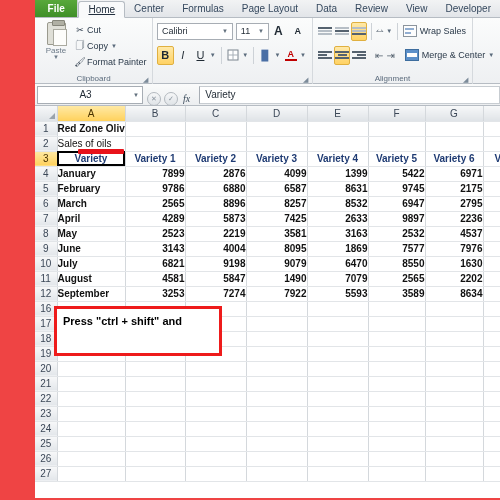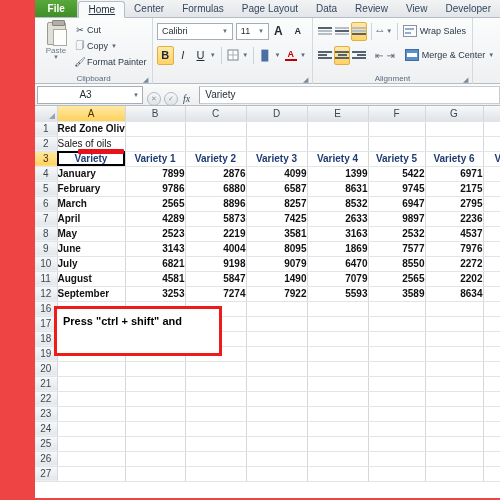--- a/index.html
+++ b/index.html
@@ -658,21 +658,21 @@
             <td class="cell num">199</td>
           </tr>
           <tr>
             <th class="rowhead">10</th>
             <td class="cell mon">July</td>
             <td class="cell num">6821</td>
             <td class="cell num">9198</td>
             <td class="cell num">9079</td>
             <td class="cell num">6470</td>
             <td class="cell num">8550</td>
-            <td class="cell num">2272</td>
+            <td class="cell num">1630</td>
             <td class="cell num">974</td>
           </tr>
           <tr>
             <th class="rowhead">11</th>
             <td class="cell mon">August</td>
             <td class="cell num">4581</td>
             <td class="cell num">5847</td>
             <td class="cell num">1490</td>
             <td class="cell num">7079</td>
             <td class="cell num">2565</td>

